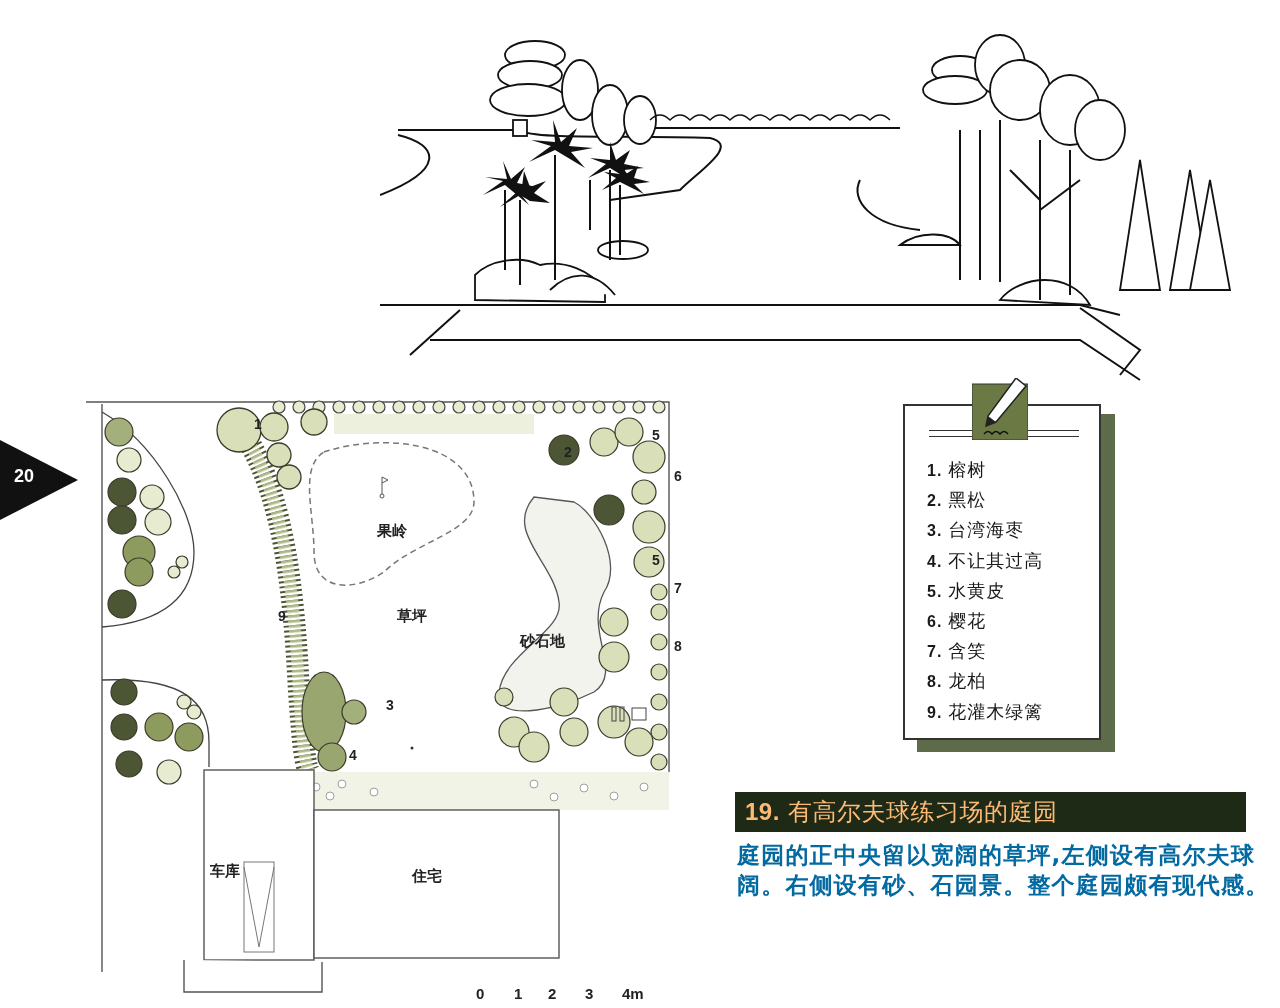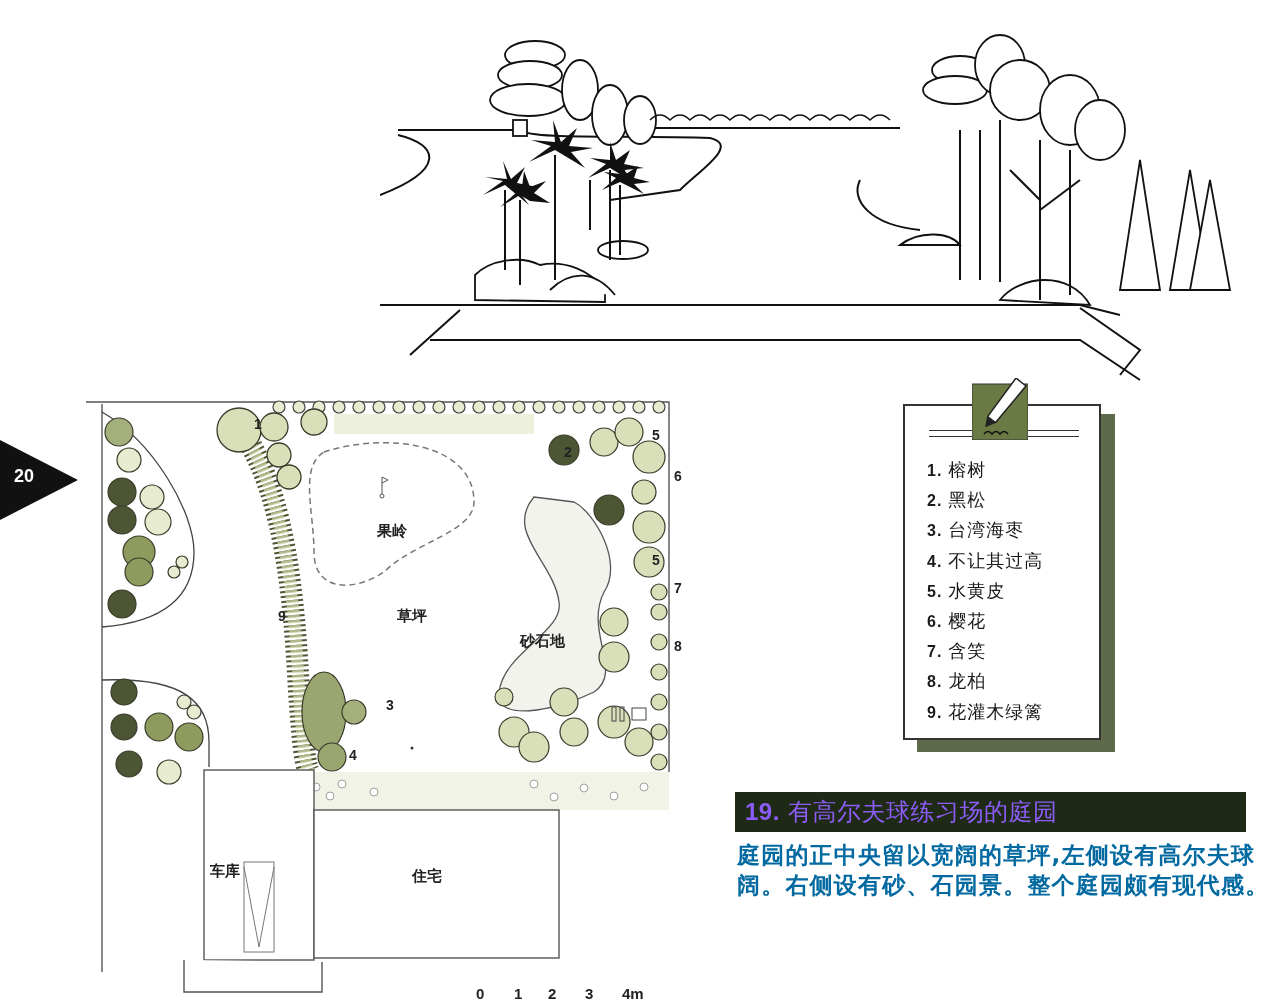--- a/index.html
+++ b/index.html
@@ -33,21 +33,21 @@
   #legend-shadow { left:917px; top:414px; width:198px; height:338px; background:#5e6b4a; }
   #legend-icon { left:972px; top:378px; width:56px; height:62px; }
   .legend-rule { position:absolute; left:24px; width:150px; height:1px; background:#333; }
   #legend-list { position:absolute; left:22px; top:52px; margin:0; padding:0; list-style:none; }
   #legend-list li { height:30.2px; font-size:18px; letter-spacing:1px; color:#1a1a1a;
        font-family:"DejaVu Sans", sans-serif; white-space:nowrap; }
   #legend-list li .n { font-family:"Liberation Sans", sans-serif; font-weight:bold; font-size:16px; margin-right:6px; }
 
   
   #caption-title { left:735px; top:792px; width:511px; height:40px; background:#1f2a16;
-       color:#8b5cf6; font-size:24px; line-height:40px; padding-left:10px; box-sizing:border-box;
+       color:#fdba74; font-size:24px; line-height:40px; padding-left:10px; box-sizing:border-box;
        font-family:"DejaVu Sans", sans-serif; letter-spacing:0.5px; }
   #caption-title .n { font-family:"Liberation Sans", sans-serif; font-weight:bold; }
   #caption-body { left:737px; top:840px; width:520px; font-size:23px; line-height:30px;
        font-weight:bold; color:#0369a1; letter-spacing:1.2px; }
   #caption-body p { margin:0; white-space:nowrap; }
 </style>
 </head>
 <body>
 
 <svg id="perspective" class="abs" viewBox="0 0 880 370" xmlns="http://www.w3.org/2000/svg">

